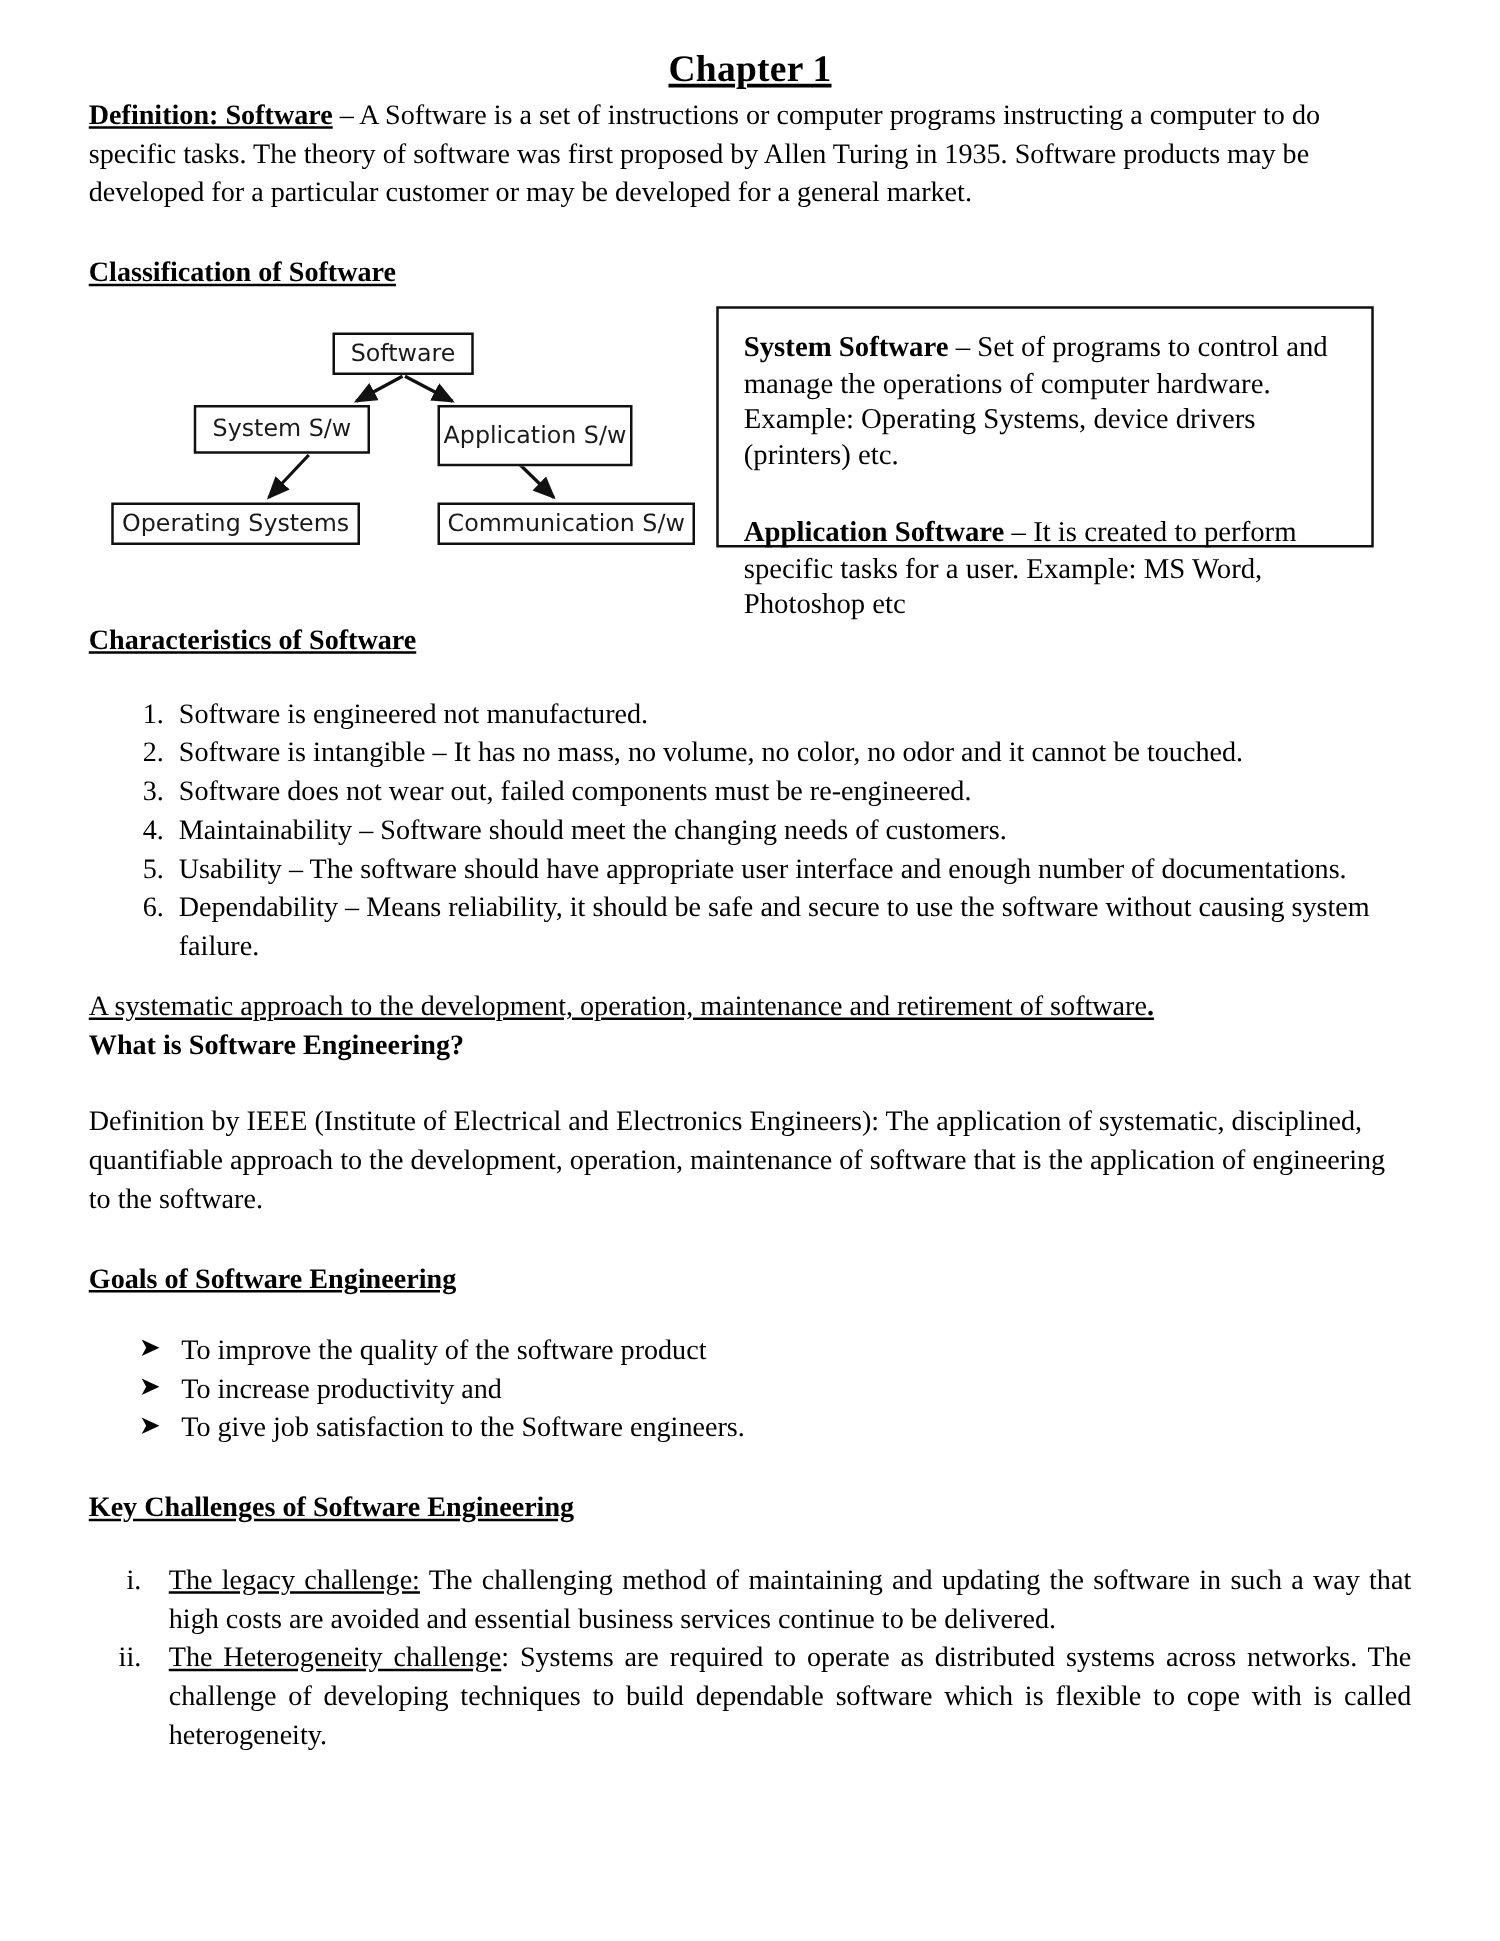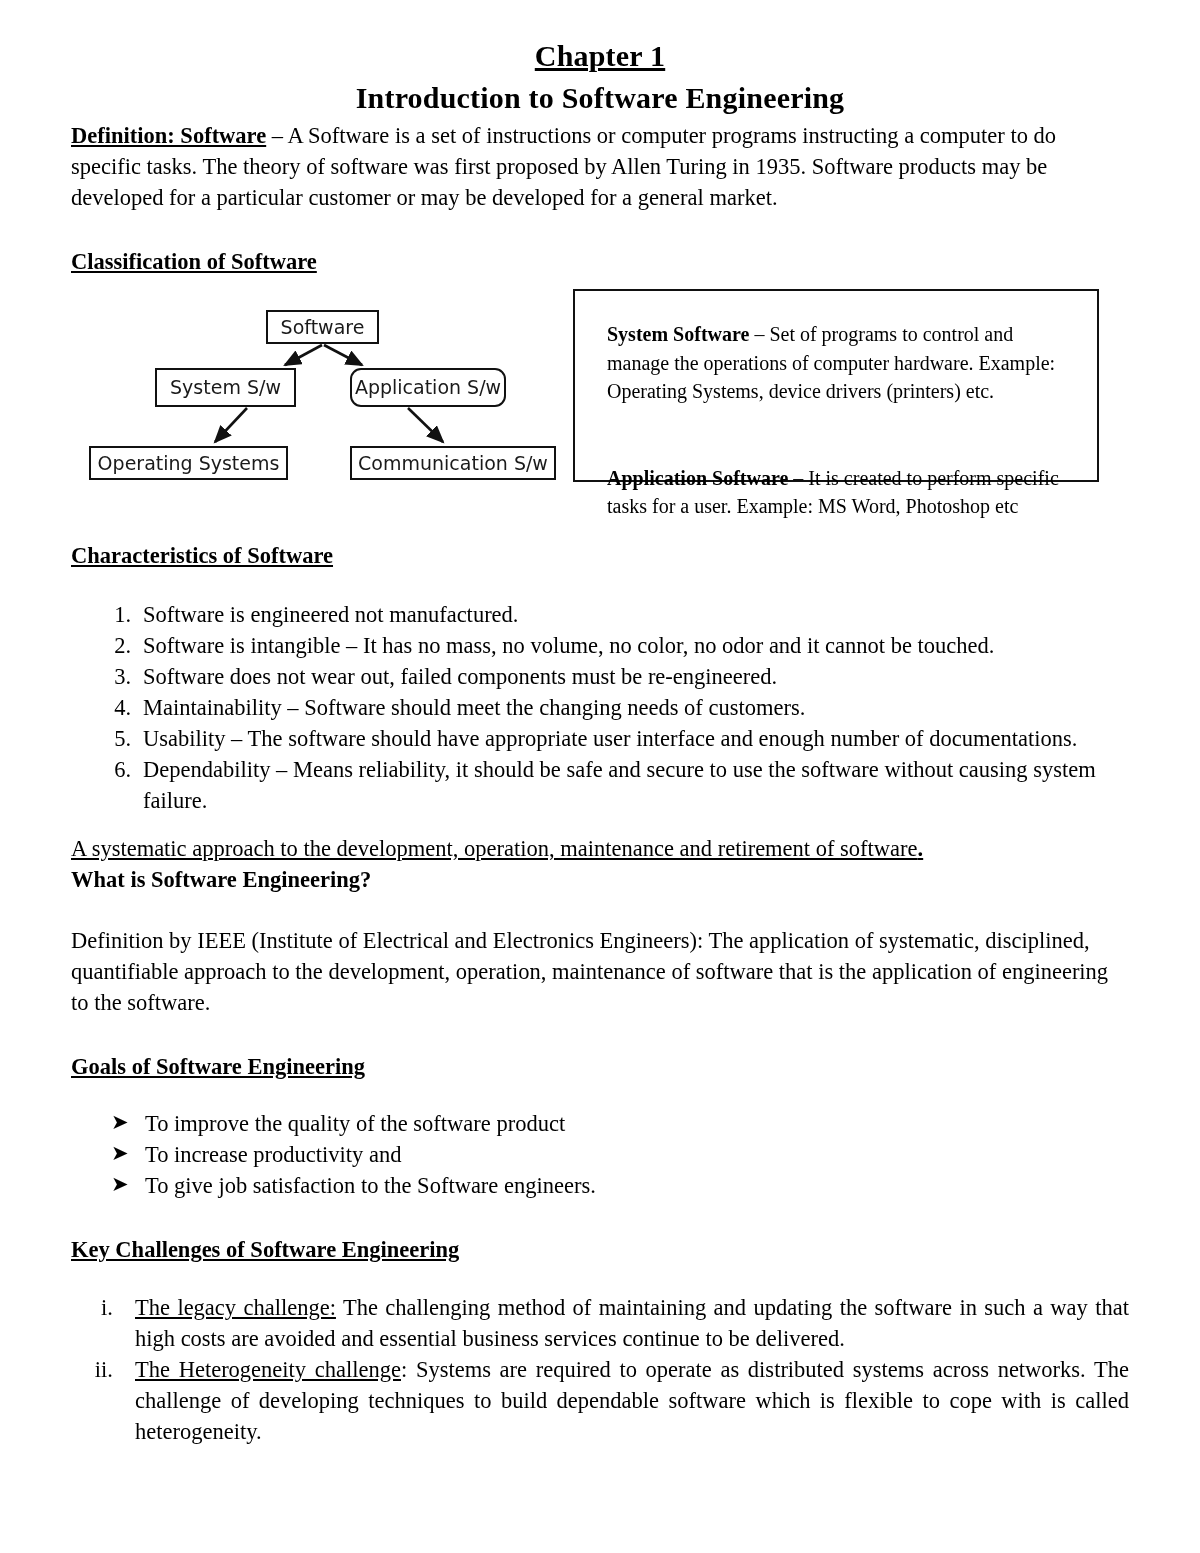--- a/index.html
+++ b/index.html
@@ -82,40 +82,40 @@
     font-size: 19px;
     display: flex;
     align-items: center;
     justify-content: center;
     line-height: 1;
     white-space: nowrap;
     color: #1a1a1a;
   }
   #box-software      { left: 195px; top: 21px;  width: 113px; height: 34px; }
   #box-system        { left: 84px;  top: 79px;  width: 141px; height: 39px; }
-  #box-application   { left: 279px; top: 79px;  width: 156px; height: 39px; border-radius: 11px; }
+  #box-application   { left: 279px; top: 79px;  width: 156px; height: 49px; }
   #box-os            { left: 18px;  top: 157px; width: 199px; height: 34px; }
   #box-comm          { left: 279px; top: 157px; width: 206px; height: 34px; }
 
   .arrows { position: absolute; left: 0; top: 0; width: 520px; height: 218px; }
 
   
   .info-box {
     position: absolute;
     left: 502px;
     top: 0px;
     width: 526px;
     height: 193px;
     border: 2.2px solid #111;
     background: #fff;
     padding: 13px 14px 8px 16px;
   }
   .info-box p {
-    margin: 16px;
-    font-size: 20px;
+    margin: 4px;
+    font-size: 23px;
     line-height: 28.5px;
   }
   .info-box .gap { height: 26px; }
   .bold { font-weight: bold; }
 
   
   ol.chars {
     margin: 28px 0 0 0;
     padding: 0;
     list-style: none;
@@ -187,21 +187,20 @@
 </style>
 </head>
 <body>
 
 <div class="page">
 
   <div class="doc-title-block">
     <div class="title-line1">
       <span class="u">Chapter 1</span>
     </div>
-    <div class="title-line2">Introduction to Software Engineering</div>
   </div>
 
   <div class="content">
 
     <p class="body para-def"><span class="lead-bu">Definition: Software</span><span> – A Software is a set of instructions or computer programs instructing a computer to do specific tasks. The theory of software was first proposed by Allen Turing in 1935. Software products may be developed for a particular customer or may be developed for a general market.</span></p>
 
     <div class="sec-wrap">
       <h2 class="section">Classification of Software</h2>
     </div>
 

